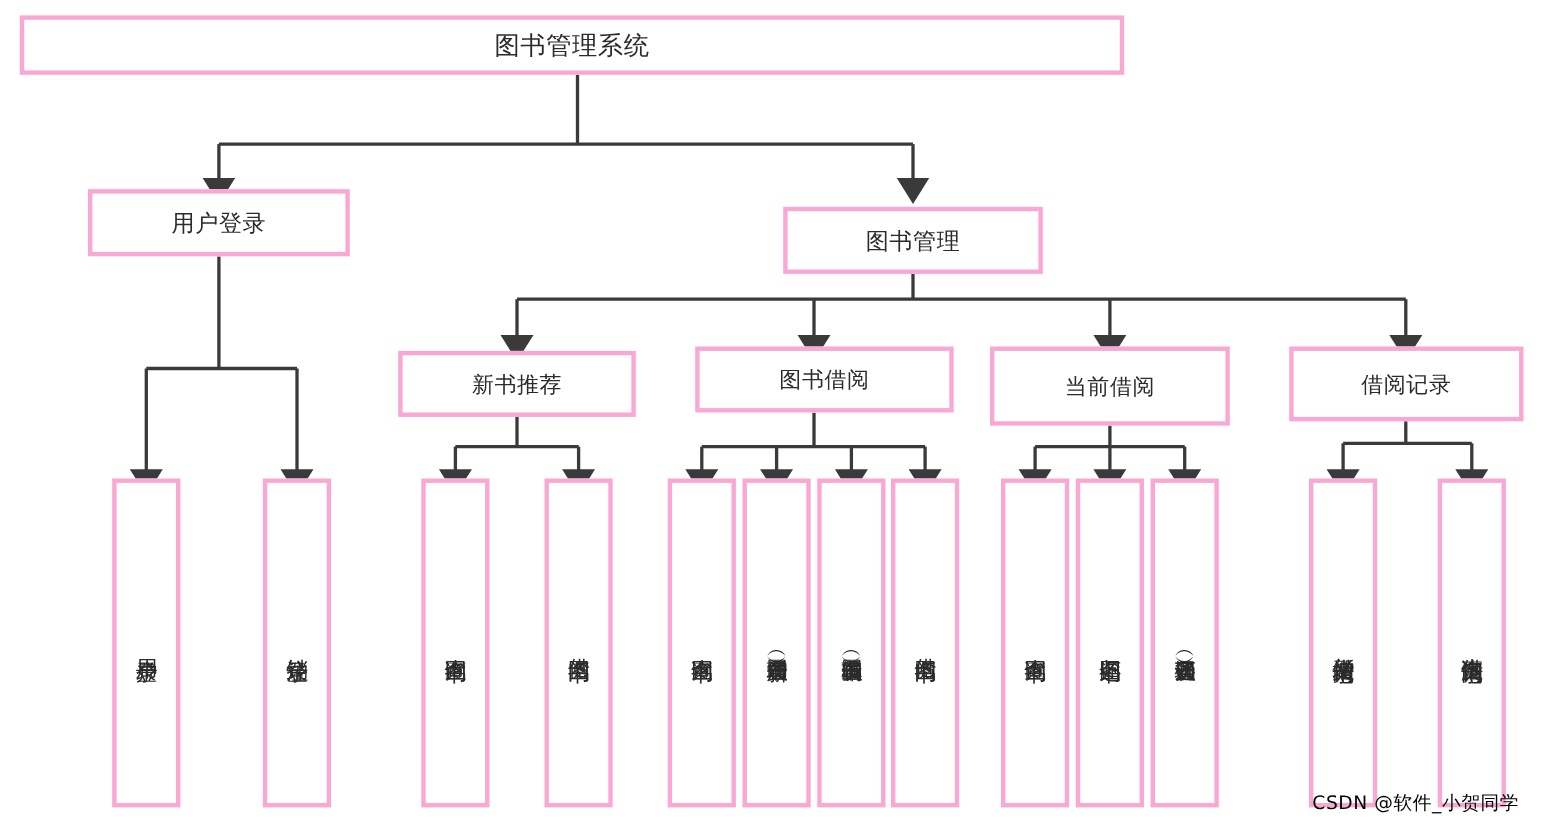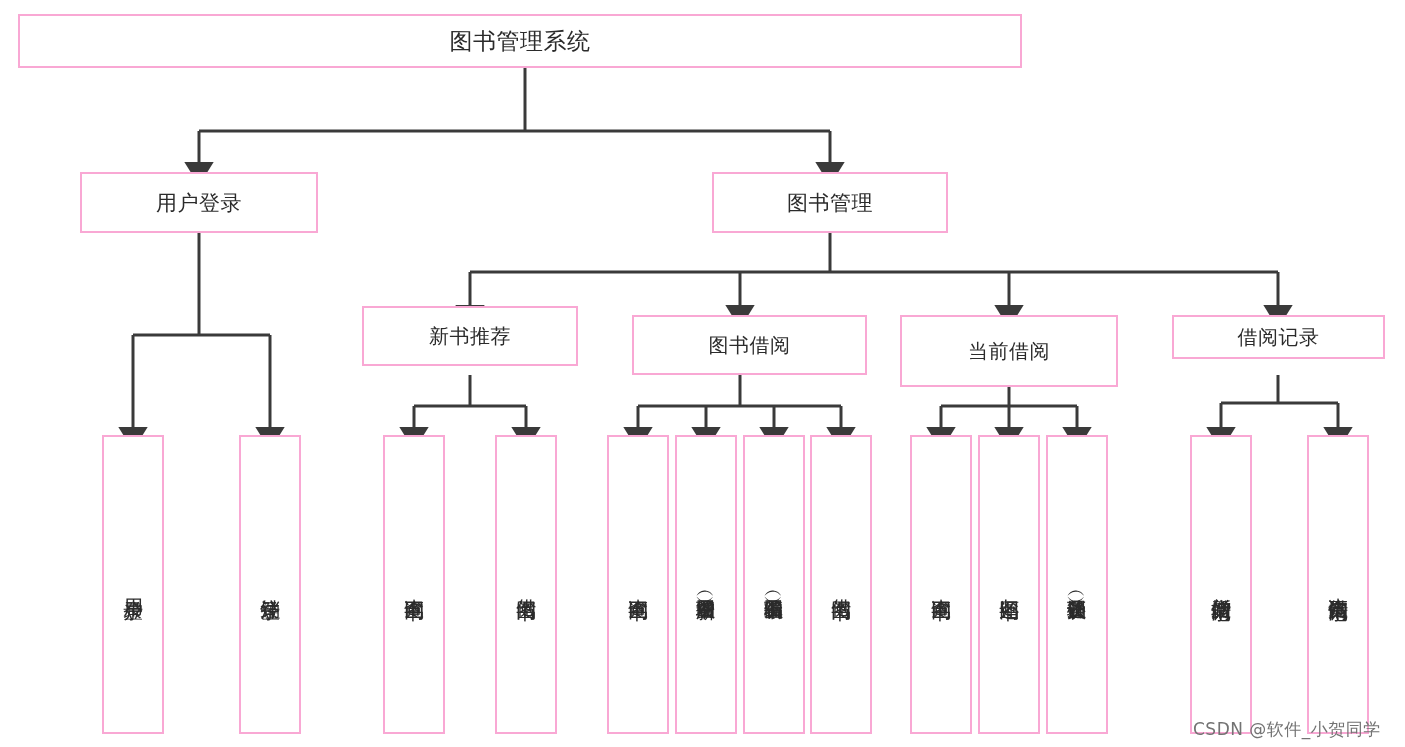--- a/index.html
+++ b/index.html
@@ -23,21 +23,21 @@
     left: 0;
     top: 0;
     width: 1405px;
     height: 747px;
     pointer-events: none;
   }
   .node {
     position: absolute;
     box-sizing: border-box;
     background: #ffffff;
-    border: 2px solid #f9a8d4;
+    border: 4px solid #f9a8d4;
     display: flex;
     align-items: center;
     justify-content: center;
     color: #2b2b2b;
     letter-spacing: 0.5px;
   }
   .node.root {
     font-size: 23px;
   }
   .node.level2 {
@@ -59,21 +59,21 @@
     white-space: nowrap;
   }
   .node.leaf.long {
     font-size: 19px;
     letter-spacing: 0px;
     line-height: 1.1;
   }
   .watermark {
     position: absolute;
     font-size: 17px;
-    color: #737373;
+    color: #000000;
     white-space: nowrap;
     letter-spacing: 0.5px;
   }
 </style>
 </head>
 <body>
 
 <div id="diagram-root">
 
   <svg id="connector-layer" viewBox="0 0 1405 747" width="1405" height="747" xmlns="http://www.w3.org/2000/svg">
@@ -123,26 +123,26 @@
       <path d="M1278,375 L1278,403"></path>
       <path d="M1221,403 L1338,403"></path>
       <path d="M1221,403 L1221,431" marker-end="url(#arrow)"></path>
       <path d="M1338,403 L1338,431" marker-end="url(#arrow)"></path>
     </g>
   </svg>
 
   <div class="node root" style="left:18px; top:14px; width:1004px; height:54px;">图书管理系统</div>
 
   <div class="node level2" style="left:80px; top:172px; width:238px; height:61px;">用户登录</div>
-  <div class="node level2" style="left:712px; top:172px; width:236px; height:61px;">图书管理</div>
+  <div class="node level2" style="left:712px; top:188px; width:236px; height:61px;">图书管理</div>
 
-  <div class="node level3" style="left:362px; top:306px; width:216px; height:60px;">新书推荐</div>
+  <div class="node level3" style="left:362px; top:319px; width:216px; height:60px;">新书推荐</div>
   <div class="node level3" style="left:632px; top:315px; width:235px; height:60px;">图书借阅</div>
   <div class="node level3" style="left:900px; top:315px; width:218px; height:72px;">当前借阅</div>
-  <div class="node level3" style="left:1172px; top:315px; width:213px; height:44px;">借阅记录</div>
+  <div class="node level3" style="left:1172px; top:315px; width:213px; height:68px;">借阅记录</div>
 
   <div class="node leaf" style="left:102px; top:435px; width:62px; height:299px;">用户登录</div>
   <div class="node leaf" style="left:239px; top:435px; width:62px; height:299px;">注销登录</div>
 
   <div class="node leaf" style="left:383px; top:435px; width:62px; height:299px;">查询图书</div>
   <div class="node leaf" style="left:495px; top:435px; width:62px; height:299px;">借阅图书</div>
 
   <div class="node leaf" style="left:607px; top:435px; width:62px; height:299px;">查询图书</div>
   <div class="node leaf long" style="left:675px; top:435px; width:62px; height:299px;">新增图书（管理员）</div>
   <div class="node leaf long" style="left:743px; top:435px; width:62px; height:299px;">编辑图书（管理员）</div>

